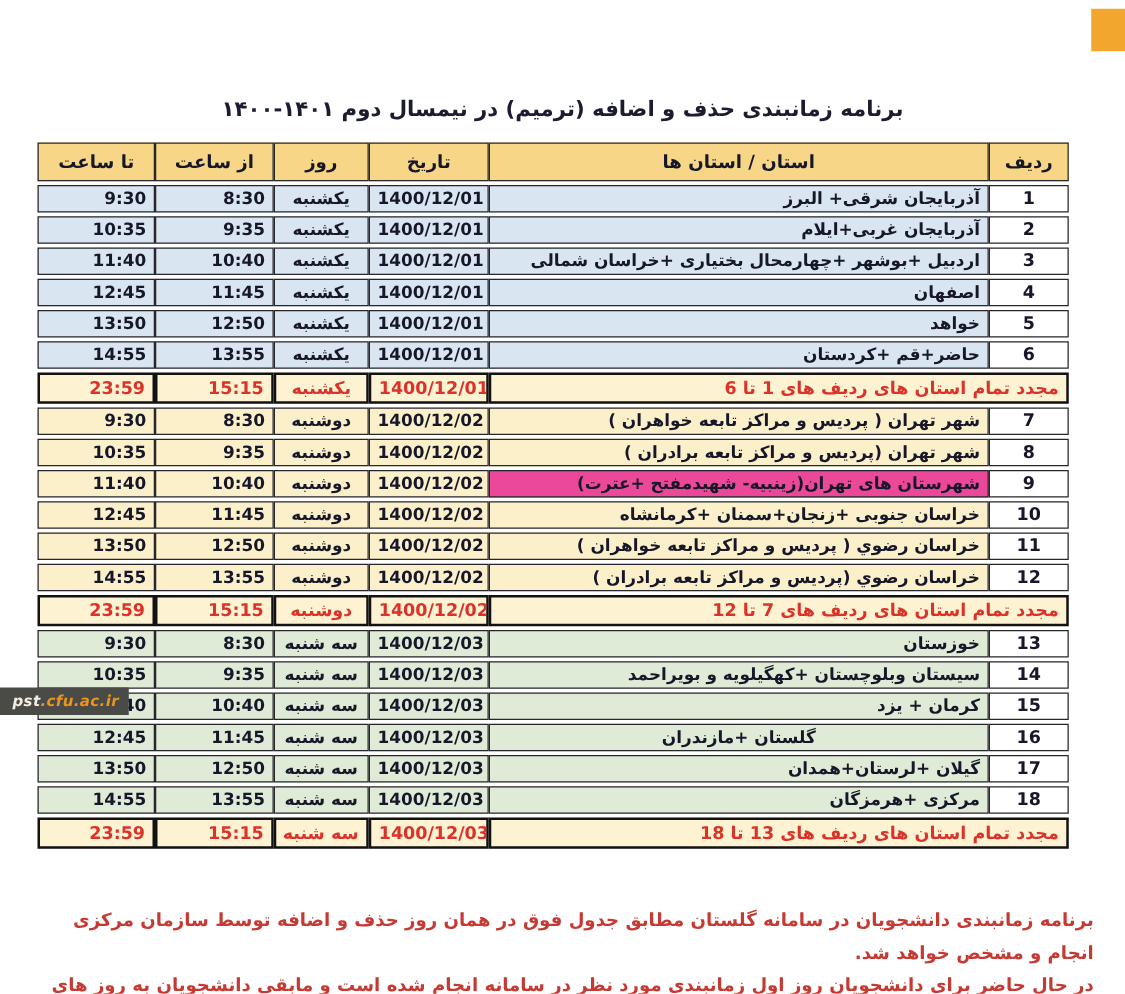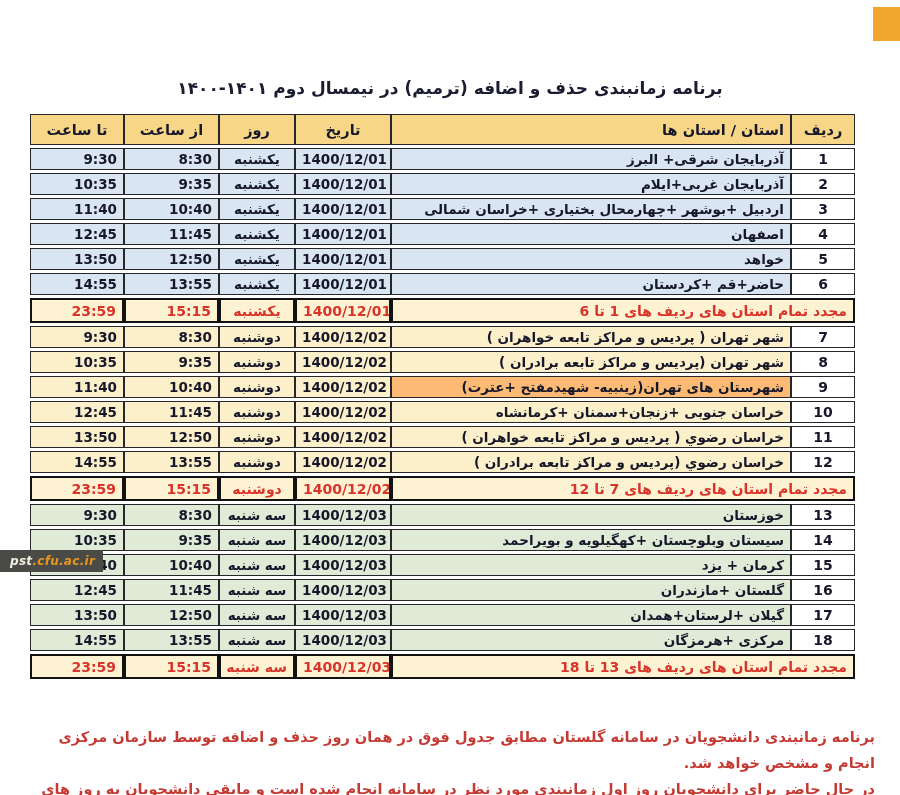--- a/index.html
+++ b/index.html
@@ -40,21 +40,21 @@
     color: #17172a;
     overflow: hidden;
     white-space: nowrap;
   }
   .schedule th {
     background: var(--khaki, #f7d787);
     height: 27px;
     font-size: 14.5px;
     padding: 1px 6px;
   }
-  .schedule th.h-province { text-align: right; }
+  .schedule th.h-province { }
   .schedule td {
     height: 18px;
     font-size: 13.5px;
     padding: 1px 6px;
     background: #ffffff;
   }
   td.no       { text-align: center; font-size: 14px; background: #ffffff !important; }
   td.province { text-align: right; }
   td.date     { text-align: left; direction: ltr; }
   td.day      { text-align: center; }
@@ -187,21 +187,21 @@
         <tr>
           <td class="no">8</td>
           <td class="province" style="background: rgb(252, 240, 203);">شهر تهران  (پردیس و مراکز تابعه برادران  )</td>
           <td class="date" style="background: rgb(252, 240, 203);">1400/12/02</td>
           <td class="day" style="background: rgb(252, 240, 203);">دوشنبه</td>
           <td class="time" style="background: rgb(252, 240, 203);">9:35</td>
           <td class="time" style="background: rgb(252, 240, 203);">10:35</td>
         </tr>
         <tr>
           <td class="no">9</td>
-          <td class="province" style="background: #fdba74;">شهرستان های تهران(زینبیه- شهیدمفتح +عترت)</td>
+          <td class="province" style="background: #ec4899;">شهرستان های تهران(زینبیه- شهیدمفتح +عترت)</td>
           <td class="date" style="background: rgb(252, 240, 203);">1400/12/02</td>
           <td class="day" style="background: rgb(252, 240, 203);">دوشنبه</td>
           <td class="time" style="background: rgb(252, 240, 203);">10:40</td>
           <td class="time" style="background: rgb(252, 240, 203);">11:40</td>
         </tr>
         <tr>
           <td class="no">10</td>
           <td class="province" style="background: rgb(252, 240, 203);">خراسان جنوبی +زنجان+سمنان +کرمانشاه</td>
           <td class="date" style="background: rgb(252, 240, 203);">1400/12/02</td>
           <td class="day" style="background: rgb(252, 240, 203);">دوشنبه</td>
@@ -250,21 +250,21 @@
         <tr>
           <td class="no">15</td>
           <td class="province" style="background: rgb(223, 234, 215);">کرمان + یزد</td>
           <td class="date" style="background: rgb(223, 234, 215);">1400/12/03</td>
           <td class="day" style="background: rgb(223, 234, 215);">سه شنبه</td>
           <td class="time" style="background: rgb(223, 234, 215);">10:40</td>
           <td class="time" style="background: rgb(223, 234, 215);">11:40</td>
         </tr>
         <tr>
           <td class="no">16</td>
-          <td class="province" style="background: rgb(223, 234, 215);">گلستان +مازندران</td>
+          <td class="province" style="background: rgb(223, 234, 215); text-align: center;">گلستان +مازندران</td>
           <td class="date" style="background: rgb(223, 234, 215);">1400/12/03</td>
           <td class="day" style="background: rgb(223, 234, 215);">سه شنبه</td>
           <td class="time" style="background: rgb(223, 234, 215);">11:45</td>
           <td class="time" style="background: rgb(223, 234, 215);">12:45</td>
         </tr>
         <tr>
           <td class="no">17</td>
           <td class="province" style="background: rgb(223, 234, 215);">گیلان +لرستان+همدان</td>
           <td class="date" style="background: rgb(223, 234, 215);">1400/12/03</td>
           <td class="day" style="background: rgb(223, 234, 215);">سه شنبه</td>

